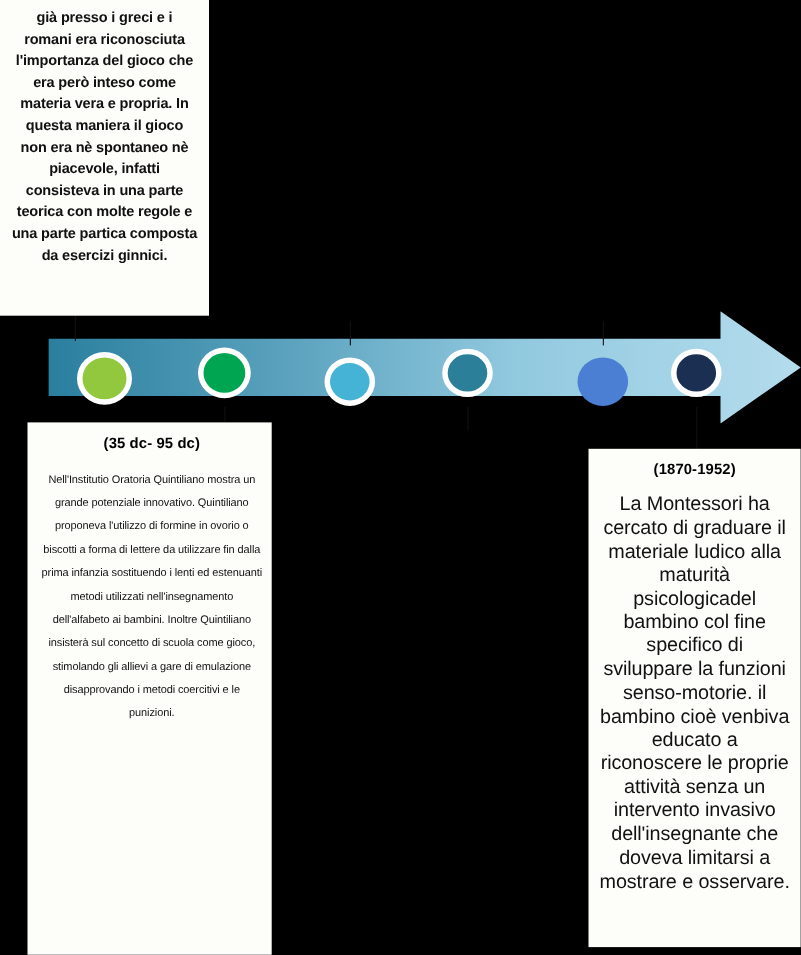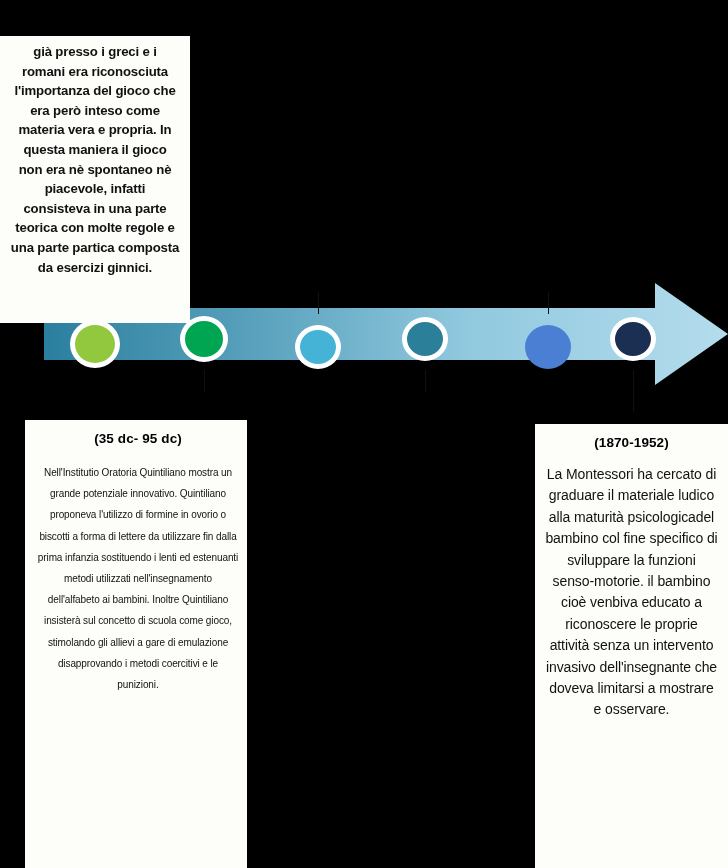--- a/index.html
+++ b/index.html
@@ -22,21 +22,20 @@
     height: 868px;
     background: #000000;
   }
 
   
   .callout {
     position: absolute;
     background: #fdfdfa;
     box-sizing: border-box;
     overflow: hidden;
-    margin-top: 36px;
   }
   .callout .title {
     font-weight: bold;
     text-align: center;
     color: #000;
     letter-spacing: 0.1px;
   }
   .callout .body {
     text-align: center;
     color: #111;
@@ -72,32 +71,32 @@
   }
   #callout-quintiliano .body {
     font-size: 10px;
     line-height: 21.2px;
     letter-spacing: -0.1px;
   }
 
   
   #callout-montessori {
     left: 535px;
-    top: 388px;
+    top: 408px;
     width: 193px;
     height: 453px;
     padding: 8px 10px 0 10px;
   }
   #callout-montessori .title {
     font-size: 13.5px;
     line-height: 18px;
     margin: 2px 0 12px 0;
   }
   #callout-montessori .body {
-    font-size: 14px;
+    font-size: 18px;
     line-height: 21.4px;
     letter-spacing: -0.1px;
     text-align: center;
   }
 
   
   .leader {
     position: absolute;
     width: 1px;
     background: #111;

